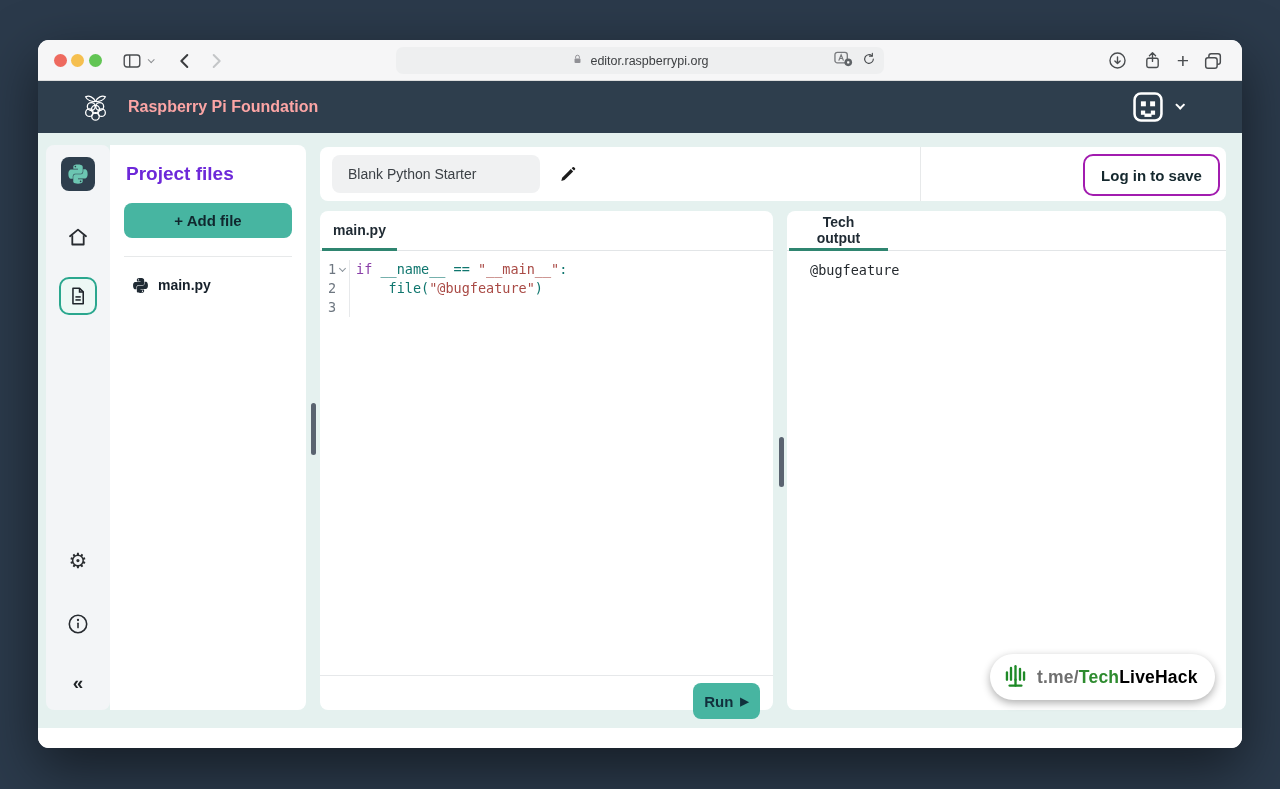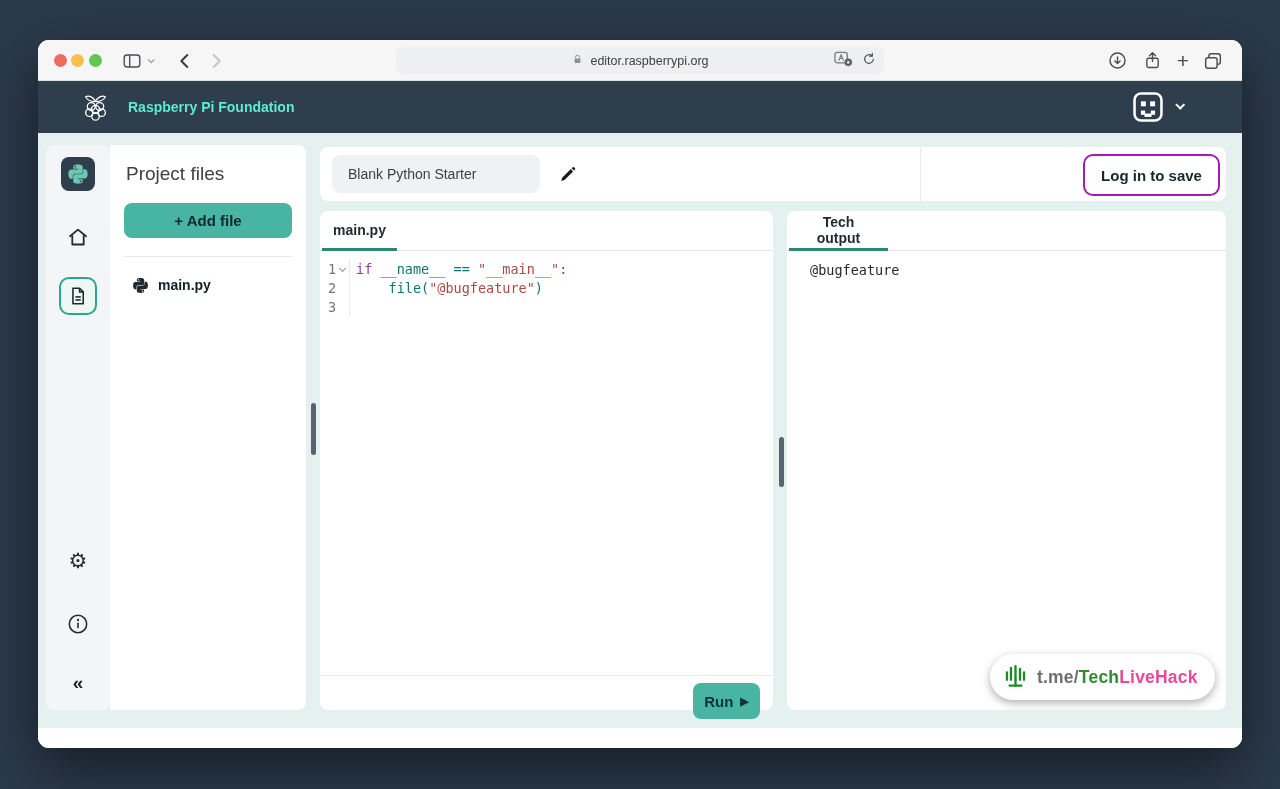--- a/index.html
+++ b/index.html
@@ -20,42 +20,42 @@
   .chev-css{display:inline-block;border-right:2px solid currentColor;border-bottom:2px solid currentColor;transform:rotate(45deg) translateY(-1px)}
   .chev-sm{width:5px;height:5px;color:#8e9093;border-width:1.5px}
   .chev-lg{width:7px;height:7px;color:#fff}
   .addressbar{position:absolute;left:358px;top:7px;width:488px;height:27px;background:#eeeff0;border-radius:7px;
               display:flex;align-items:center;justify-content:center;gap:6px;font-size:12.5px;color:#3e4043}
   .ab-right{position:absolute;right:7px;top:0;height:27px;display:flex;align-items:center;gap:8px}
 
   
   .appheader{position:absolute;top:41px;left:0;width:100%;height:52px;background:var(--navy)}
   .rpi-logo{position:absolute;left:43px;top:12px}
-  .app-title{position:absolute;left:90px;top:0;line-height:52px;color:#5eead4;font-size:14px;font-weight:bold}
+  .app-title{position:absolute;left:90px;top:0;line-height:52px;color:#fca5a5;font-size:16px;font-weight:bold}
   .avatar-btn{position:absolute;left:1093px;top:9px;width:34px;height:34px;background:none;border:none;padding:0}
   .hdr-chev{position:absolute;left:1138px;top:21px}
 
   
   .content{position:absolute;top:93px;left:0;right:0;bottom:0;background:#fff}
   .mint-bg{position:absolute;top:0;left:0;right:0;height:595px;background:var(--mint)}
   .panel{position:absolute;background:#fff;border-radius:8px}
 
   
   .side-rail{position:absolute;left:8px;top:12px;width:64px;height:565px;background:#f3f5f7;border-radius:8px}
   .rail-item{position:absolute;left:50%;transform:translateX(-50%);background:none;border:none;padding:0;display:flex;align-items:center;justify-content:center;color:#272b30}
   .py-tile{top:12px;width:34px;height:34px;border-radius:8px;background:var(--navy);color:#6cc6b2}
   .rail-home{top:79px;width:26px;height:26px}
   .file-tile{top:132px;width:38px;height:38px;border-radius:10px;background:#edf8f5;border:2px solid #2aa78e;color:#20262c}
   .rail-gear{top:403px;width:26px;height:26px;font-size:21px;color:#2b2e31}
   .rail-info{top:466px;width:26px;height:26px}
   .rail-collapse{top:525px;width:26px;height:26px;font-size:19px;font-weight:bold;color:#1f2326}
 
   
   .pf-panel{left:72px;top:12px;width:196px;height:565px;border-radius:0 8px 8px 0}
-  .pf-title{position:absolute;left:16px;top:18px;font-size:19px;font-weight:normal;color:#404040}
+  .pf-title{position:absolute;left:16px;top:18px;font-size:19px;font-weight:bold;color:#6d28d9}
   .addfile-btn{position:absolute;left:14px;top:58px;width:168px;height:35px;border:none;border-radius:8px;
                background:var(--accent);font-size:15px;font-weight:bold;color:#10272e;font-family:inherit}
   .pf-divider{position:absolute;left:14px;right:14px;top:111px;height:1px;background:#e7e9ea}
   .file-item{position:absolute;left:22px;top:130px;height:20px;display:flex;align-items:center;gap:9px;
              font-size:14px;font-weight:bold;color:#16202a;cursor:pointer}
 
   
   .proj-bar{left:282px;top:14px;width:906px;height:54px}
   .name-box{position:absolute;left:12px;top:8px;width:208px;height:38px;background:#f0f1f2;border:none;border-radius:8px;
             padding:0 16px;font-size:14px;color:#3c4146;font-family:inherit}
@@ -90,21 +90,21 @@
 
   
   .drag-handle{position:absolute;width:5px;border-radius:3px;background:#5a6370}
   .handle-1{left:273px;top:270px;height:52px}
   .handle-2{left:741px;top:304px;height:50px}
 
   
   .watermark{position:absolute;left:952px;top:521px;height:46px;display:inline-flex;align-items:center;gap:8px;
              padding:0 17px 0 12px;background:#fff;border-radius:23px;box-shadow:0 3px 9px rgba(0,0,0,.32)}
   .wm-text{font-size:17.5px;font-weight:bold;letter-spacing:.2px}
-  .wm-prefix{color:#6f6f6f}.wm-green{color:#2e8b2f}.wm-dark{color:#ec4899}
+  .wm-prefix{color:#6f6f6f}.wm-green{color:#2e8b2f}.wm-dark{color:#000000}
 </style>
 </head>
 <body>
 
 <div class="stage">
   <div class="window">
 
     <div class="toolbar">
       <span class="tl tl-red"></span>
       <span class="tl tl-yellow"></span>

